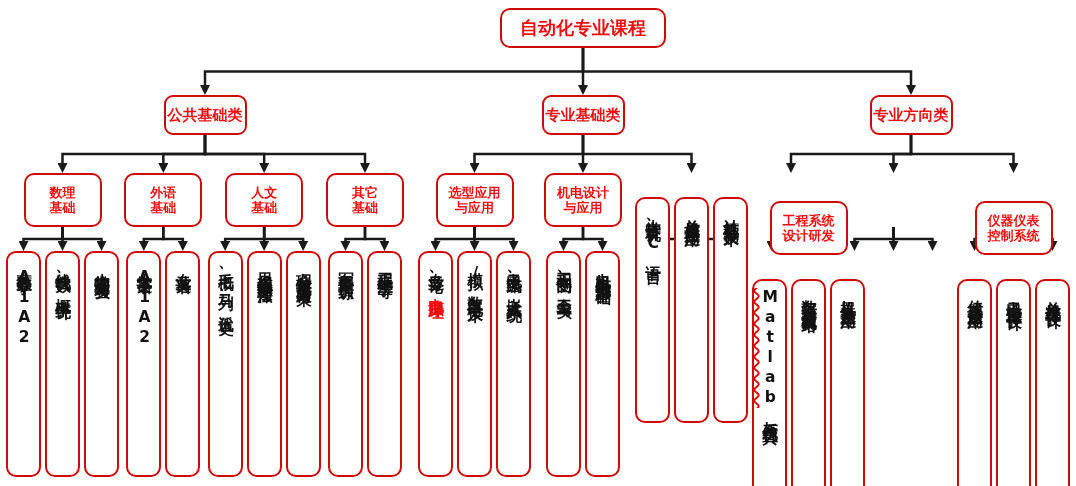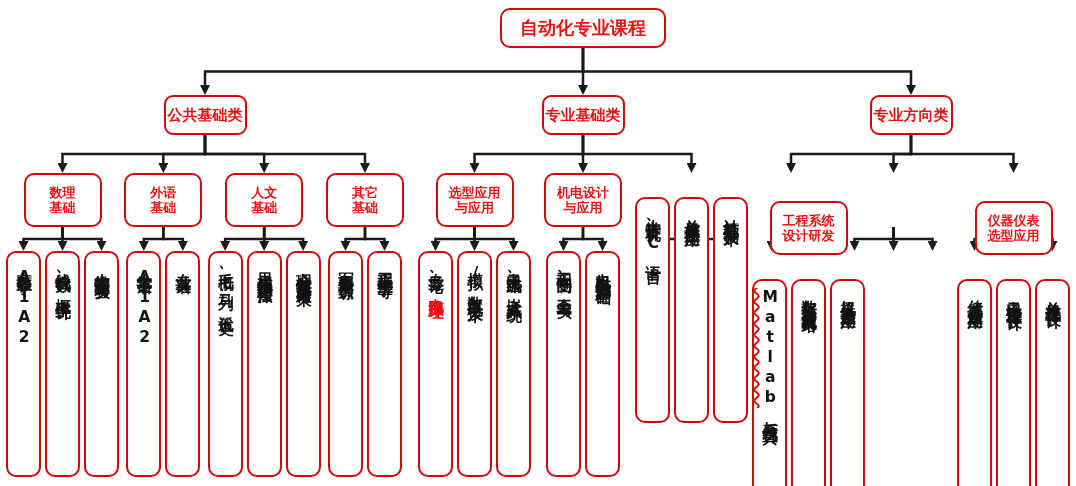--- a/index.html
+++ b/index.html
@@ -231,21 +231,21 @@
             <div class="node leaf">
               <div class="vtext"><span>数据通信与计算机网络</span></div>
             </div>
             <div class="node leaf">
               <div class="vtext"><span>机器人技术及应用</span></div>
             </div>
           </div>
         </div>
         <div class="group">
           <div class="node group-box">仪器仪表
-选型应用</div>
+控制系统</div>
           <div class="leaves">
             <div class="node leaf">
               <div class="vtext"><span>传感器技术及应用</span></div>
             </div>
             <div class="node leaf">
               <div class="vtext"><span>电子技术课程设计</span></div>
             </div>
             <div class="node leaf">
               <div class="vtext"><span>单片机课程设计</span></div>
             </div>

